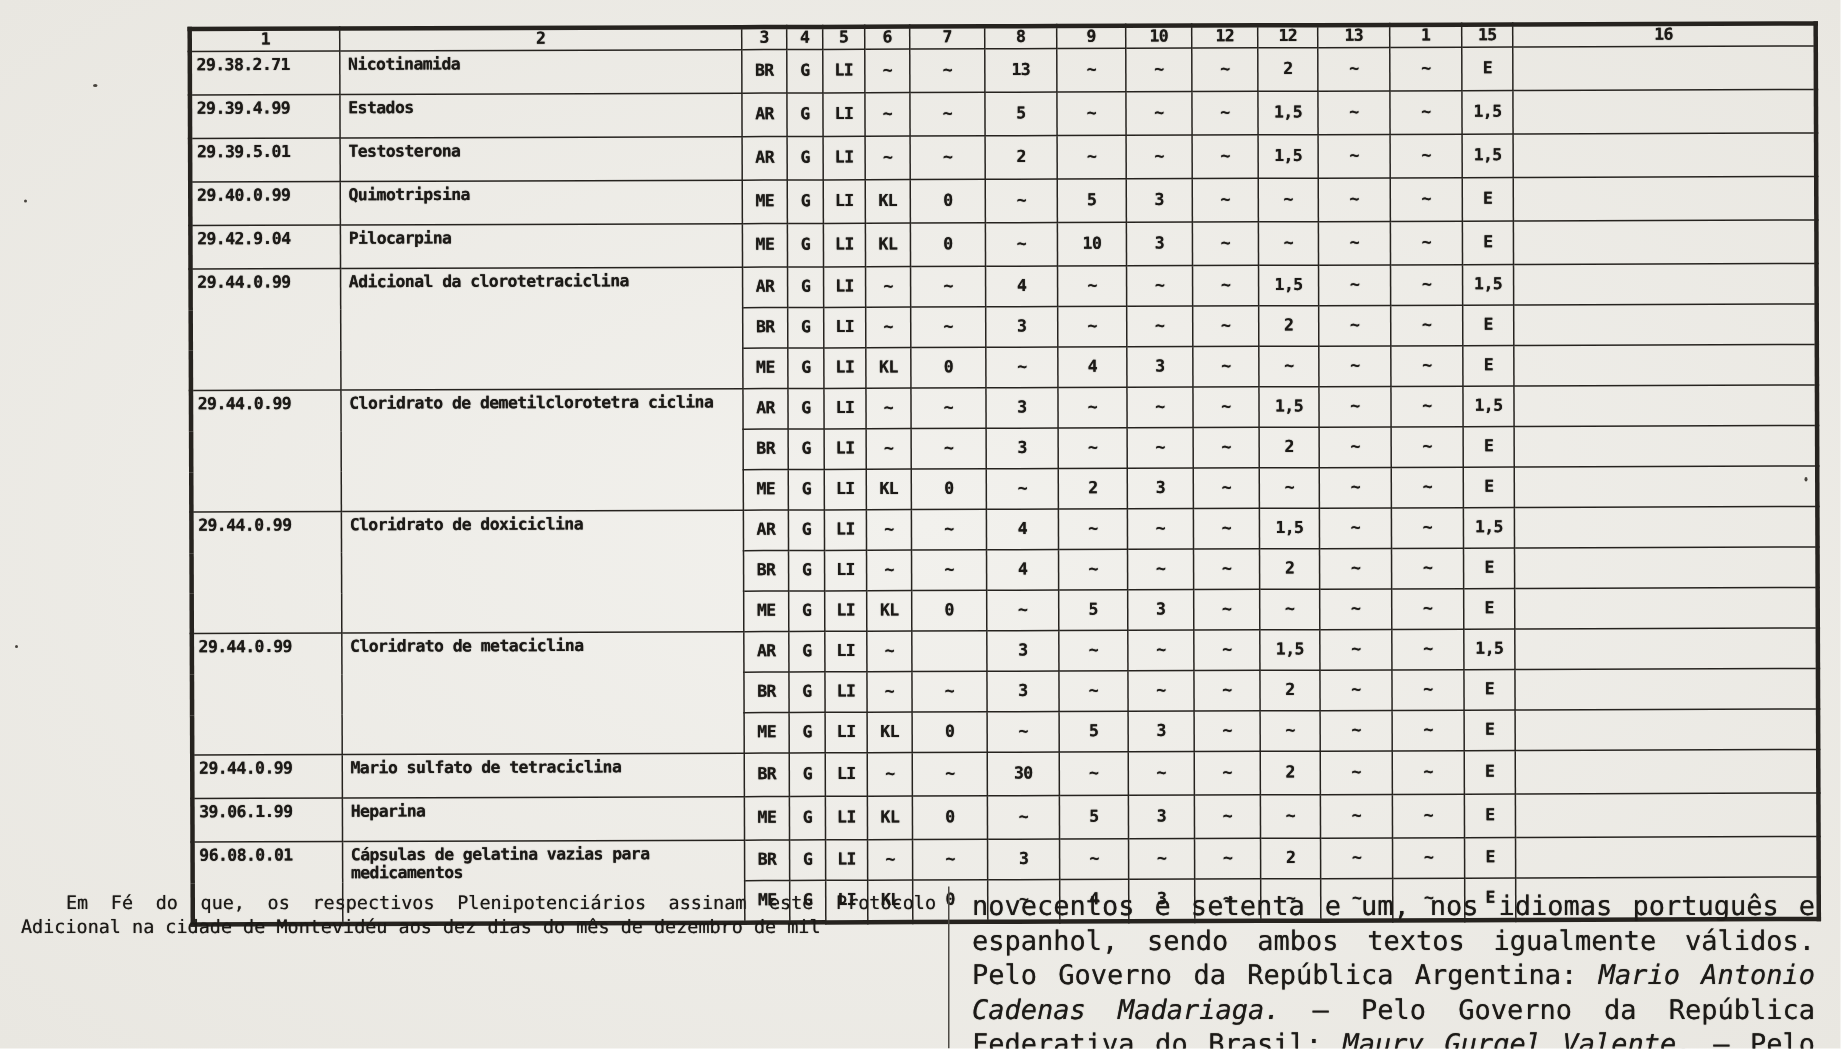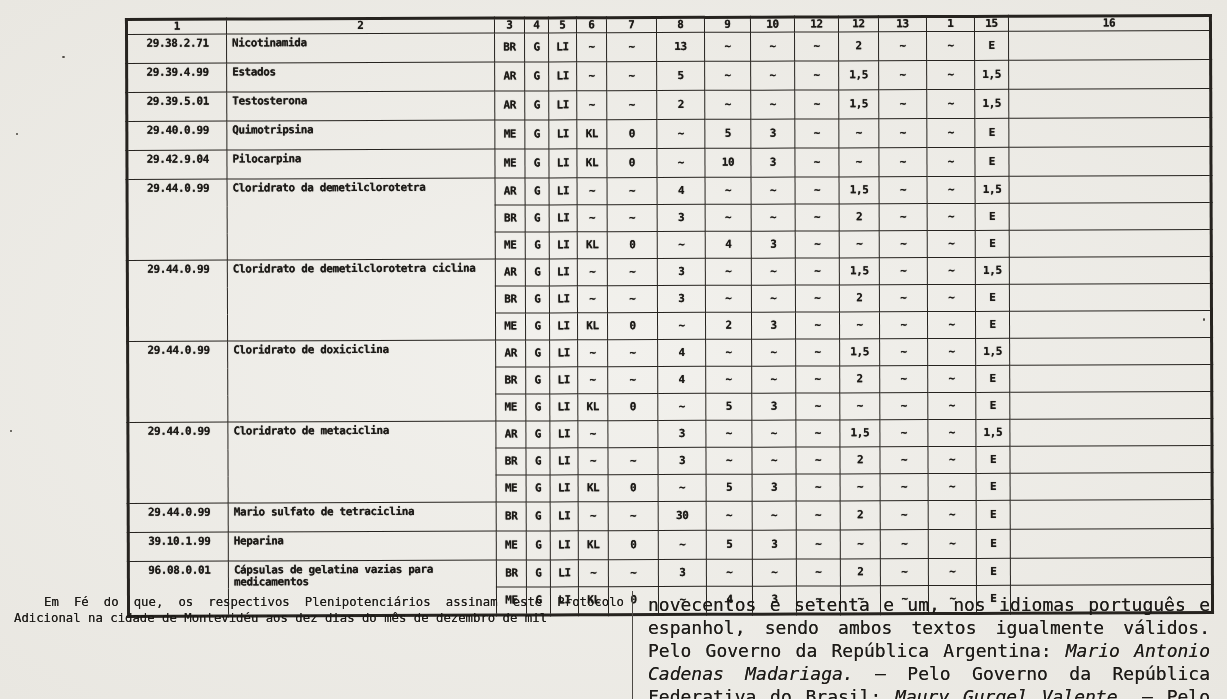--- a/index.html
+++ b/index.html
@@ -31,21 +31,21 @@
     letter-spacing:-0.4px;
     line-height:1.12;
     text-align:center;
     vertical-align:middle;
     text-shadow:0 0 0.7px rgba(25,22,18,0.85);
     overflow:hidden;
   }
   .tariff-table thead th { height:13px; padding:0 2px; }
   .tariff-table tbody td { height:24px; white-space:nowrap; }
   .tariff-table tbody td.code {
-    text-align:center; vertical-align:top; padding:3px 2px 1px 3px;margin-left:38px;
+    text-align:left; vertical-align:top; padding:3px 2px 1px 3px;margin-left:38px;
   }
   .tariff-table tbody td.name {
     text-align:left; vertical-align:top; padding:3px 4px 1px 5px;
     white-space:normal;
   }
 
   
   .footer { position:absolute; left:0; top:591px; width:1227px; height:108px; }
   .col-left {
     position:absolute; left:14px; top:4px; width:610px;
@@ -201,21 +201,21 @@
           <td>3</td>
           <td>~</td>
           <td>~</td>
           <td>~</td>
           <td>~</td>
           <td>E</td>
           <td></td>
         </tr>
         <tr>
           <td class="code" rowspan="3">29.44.0.99</td>
-          <td class="name" rowspan="3">Cloridrato da demetilclorotetra</td>
+          <td class="name" rowspan="3">Adicional da clorotetraciclina</td>
           <td>AR</td>
           <td>G</td>
           <td>LI</td>
           <td>~</td>
           <td>~</td>
           <td>4</td>
           <td>~</td>
           <td>~</td>
           <td>~</td>
           <td>1,5</td>
@@ -418,21 +418,21 @@
           <td>~</td>
           <td>~</td>
           <td>~</td>
           <td>2</td>
           <td>~</td>
           <td>~</td>
           <td>E</td>
           <td></td>
         </tr>
         <tr>
-          <td class="code" rowspan="1">39.10.1.99</td>
+          <td class="code" rowspan="1">39.06.1.99</td>
           <td class="name" rowspan="1">Heparina</td>
           <td>ME</td>
           <td>G</td>
           <td>LI</td>
           <td>KL</td>
           <td>0</td>
           <td>~</td>
           <td>5</td>
           <td>3</td>
           <td>~</td>

